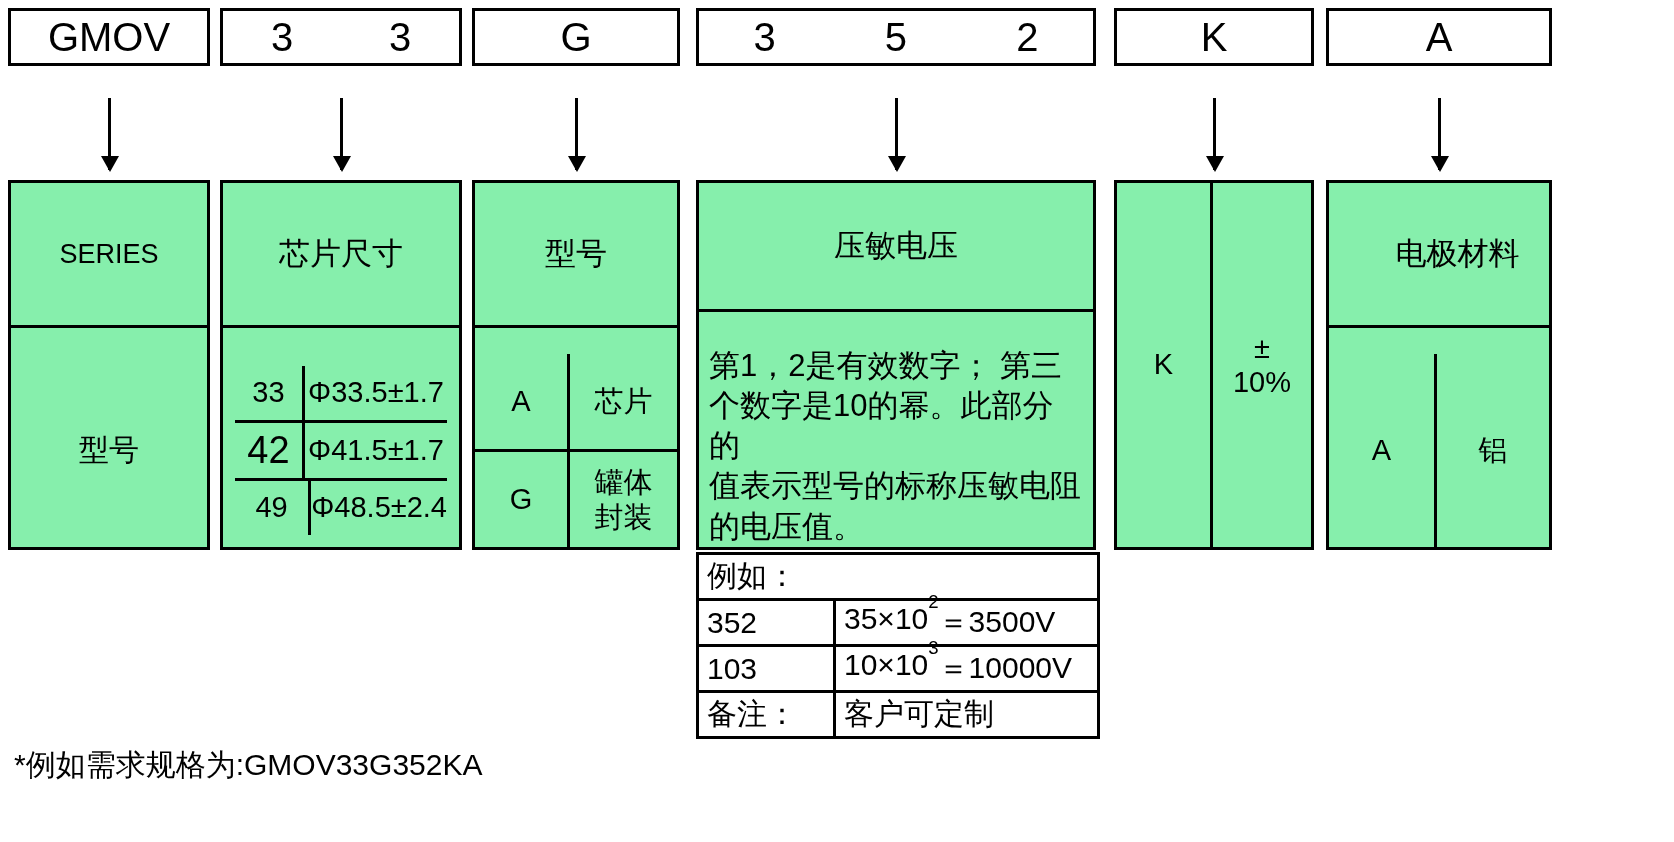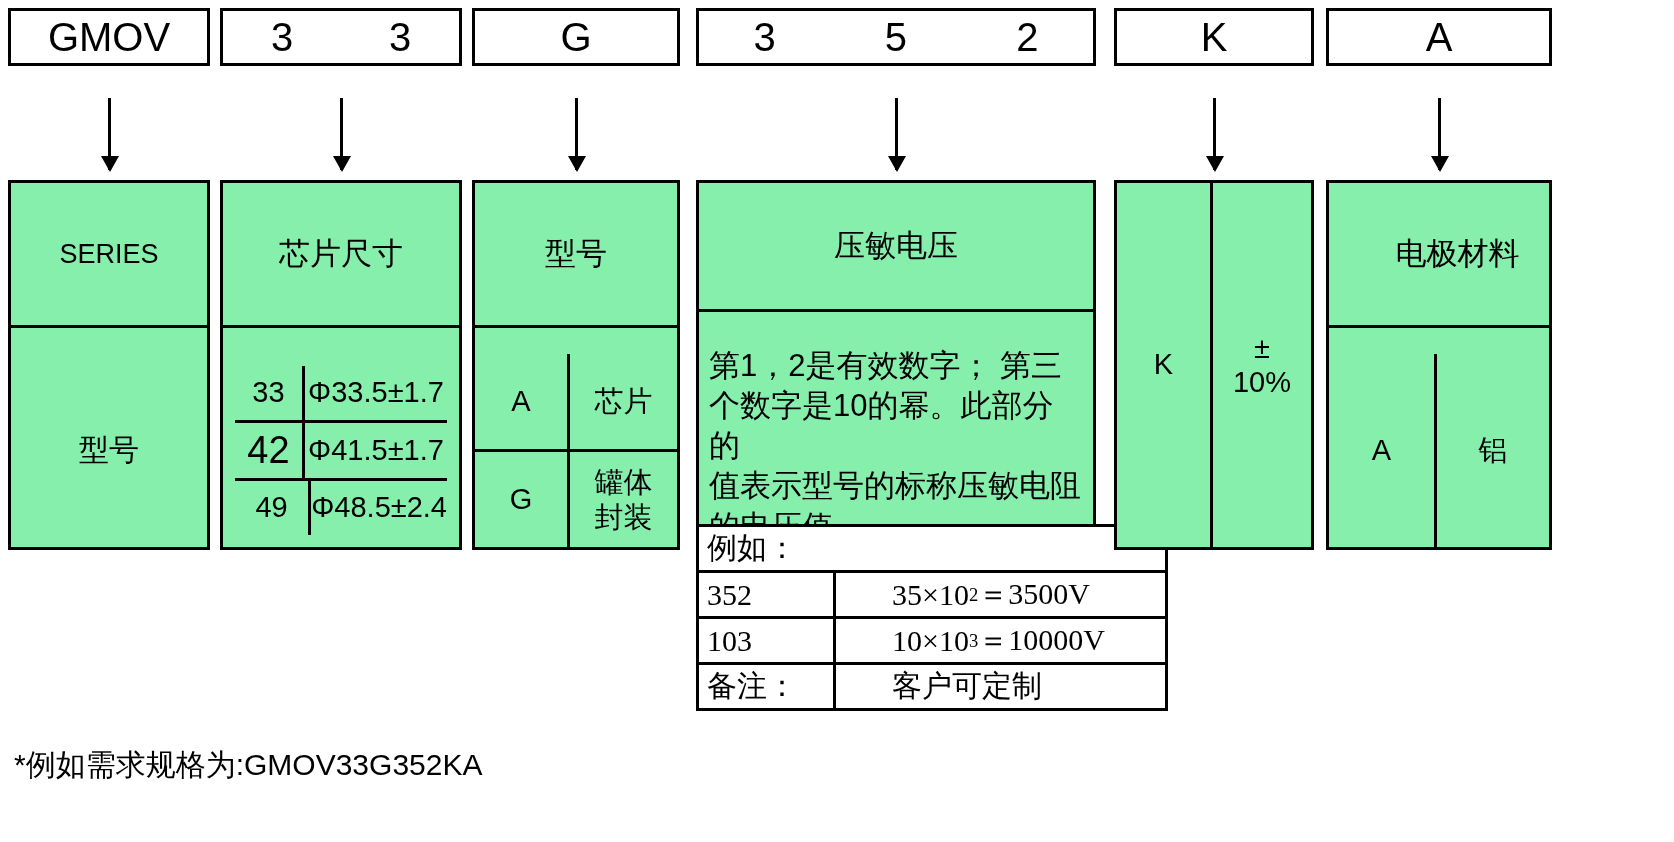--- a/index.html
+++ b/index.html
@@ -135,22 +135,21 @@
     width: 137px;
     border-right: 3px solid #000;
     padding: 1px 0 1px 8px;
     display: flex;
     align-items: center;
   }
   .excell-r {
     flex: 1;
     padding: 1px 0 1px 8px;
     display: flex;
-    align-items: center;
-    margin-left: 48px;
+    align-items: flex-start;
   }
   .exrow.full .excell-l {
     width: 100%;
     border-right: none;
   }
   sup { font-size: 0.62em; vertical-align: super; line-height: 0; }
 
   .footnote {
     position: absolute;
     font-size: 30px;
@@ -260,21 +259,21 @@
     <div class="panel-body" style="align-items:flex-start;">
       <div class="vdesc">
         <div>第1，2是有效数字； 第三</div>
         <div>个数字是10的幂。此部分的</div>
         <div>值表示型号的标称压敏电阻</div>
         <div>的电压值。</div>
       </div>
     </div>
   </div>
 
-  <div class="extab" style="left:696px; top:524px; width:472px;font-family:Liberation Serif, serif;">
+  <div class="extab" style="left:696px; top:552px; width:404px;">
     <div class="exrow full">
       <div class="excell-l">例如：</div>
     </div>
     <div class="exrow">
       <div class="excell-l">352</div>
       <div class="excell-r">
         <span>35×10</span>
           <sup>2</sup>
           <span>＝3500V</span>
       </div>

